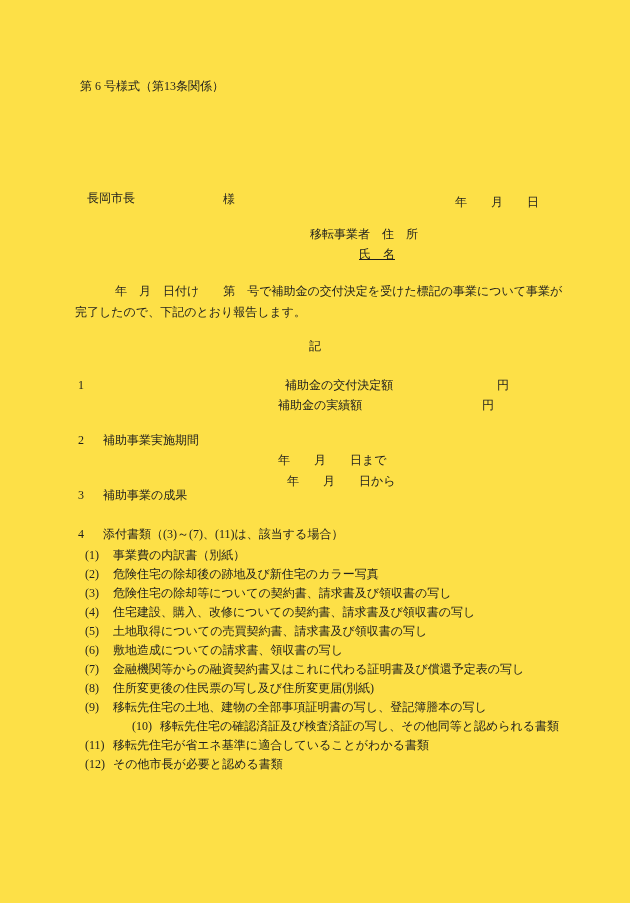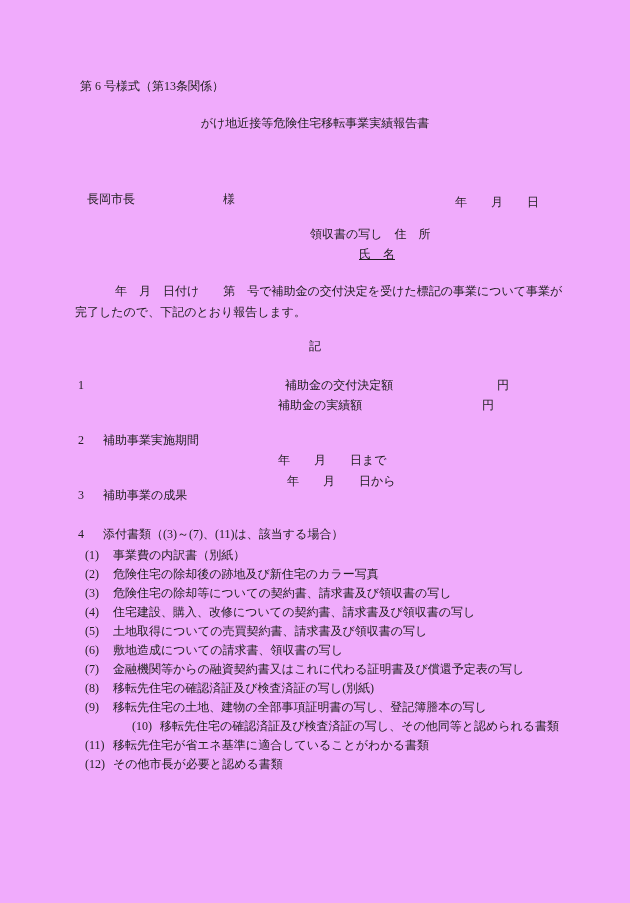--- a/index.html
+++ b/index.html
@@ -1,42 +1,41 @@
 <!DOCTYPE html>
 <html><head>
 <meta charset="utf-8">
 <style>
   html,body{margin:0;padding:0;background:#e8e8e8;}
   .page{
     position:relative;
     width:630px;height:903px;
-    background:#f0abfc;
+    background:#fde047;
     font-family:"Liberation Serif","DejaVu Serif",serif;
     font-size:12px;
     color:#1e1e1e;
     overflow:hidden;
     line-height:1.2;
   }
   .t{position:absolute;white-space:pre;}
   .center{left:0;width:630px;text-align:center;}
   .num-col{display:inline-block;width:28px;}
 </style>
 </head>
 <body>
 
 <div class="page">
 
   <div class="t" style="left:80px;top:79px;">第 6 号様式（第13条関係）</div>
-  <div class="t center" style="top:116px;">がけ地近接等危険住宅移転事業実績報告書</div>
   <div class="t" style="left:455px;top:155px;margin-top:40px;">年　　月　　日</div>
 
-  <div class="t" style="left:87px;top:192px;">長岡市長</div>
+  <div class="t" style="left:87px;top:192px;font-family:Liberation Mono, monospace;">長岡市長</div>
   <div class="t" style="left:223px;top:192px;">様</div>
 
-  <div class="t" style="left:310px;top:227px;">領収書の写し　住　所</div>
+  <div class="t" style="left:310px;top:227px;">移転事業者　住　所</div>
   <div class="t" style="left:359px;top:247px;text-decoration:underline;">氏　名</div>
 
   <div class="t" style="left:115px;top:284px;">年　月　日付け　　第　号で補助金の交付決定を受けた標記の事業について事業が</div>
   <div class="t" style="left:75px;top:305px;">完了したので、下記のとおり報告します。</div>
 
   <div class="t center" style="top:339px;">記</div>
 
   <div class="t" style="left:78px;top:378px;">1</div>
   <div class="t" style="left:285px;top:378px;">補助金の交付決定額</div>
   <div class="t" style="left:497px;top:378px;">円</div>
@@ -55,20 +54,20 @@
   <div class="t" style="left:103px;top:527px;">添付書類（(3)～(7)、(11)は、該当する場合）</div>
 
   <div id="attachment-list">
       <div class="t" style="left: 85px; top: 548px;"><span class="num-col">(1)</span><span>事業費の内訳書（別紙）</span></div>
       <div class="t" style="left: 85px; top: 567px;"><span class="num-col">(2)</span><span>危険住宅の除却後の跡地及び新住宅のカラー写真</span></div>
       <div class="t" style="left: 85px; top: 586px;"><span class="num-col">(3)</span><span>危険住宅の除却等についての契約書、請求書及び領収書の写し</span></div>
       <div class="t" style="left: 85px; top: 605px;"><span class="num-col">(4)</span><span>住宅建設、購入、改修についての契約書、請求書及び領収書の写し</span></div>
       <div class="t" style="left: 85px; top: 624px;"><span class="num-col">(5)</span><span>土地取得についての売買契約書、請求書及び領収書の写し</span></div>
       <div class="t" style="left: 85px; top: 643px;"><span class="num-col">(6)</span><span>敷地造成についての請求書、領収書の写し</span></div>
       <div class="t" style="left: 85px; top: 662px;"><span class="num-col">(7)</span><span>金融機関等からの融資契約書又はこれに代わる証明書及び償還予定表の写し</span></div>
-      <div class="t" style="left: 85px; top: 681px;"><span class="num-col">(8)</span><span>移転先住宅の確認済証及び検査済証の写し(別紙)</span></div>
+      <div class="t" style="left: 85px; top: 681px;"><span class="num-col">(8)</span><span>住所変更後の住民票の写し及び住所変更届(別紙)</span></div>
       <div class="t" style="left: 85px; top: 700px;"><span class="num-col">(9)</span><span>移転先住宅の土地、建物の全部事項証明書の写し、登記簿謄本の写し</span></div>
       <div class="t" style="left: 85px; top: 719px; margin-left: 47px;"><span class="num-col">(10)</span><span>移転先住宅の確認済証及び検査済証の写し、その他同等と認められる書類</span></div>
       <div class="t" style="left: 85px; top: 738px;"><span class="num-col">(11)</span><span>移転先住宅が省エネ基準に適合していることがわかる書類</span></div>
       <div class="t" style="left: 85px; top: 757px;"><span class="num-col">(12)</span><span>その他市長が必要と認める書類</span></div>
     </div>
 
 </div>
 
 </body></html>

